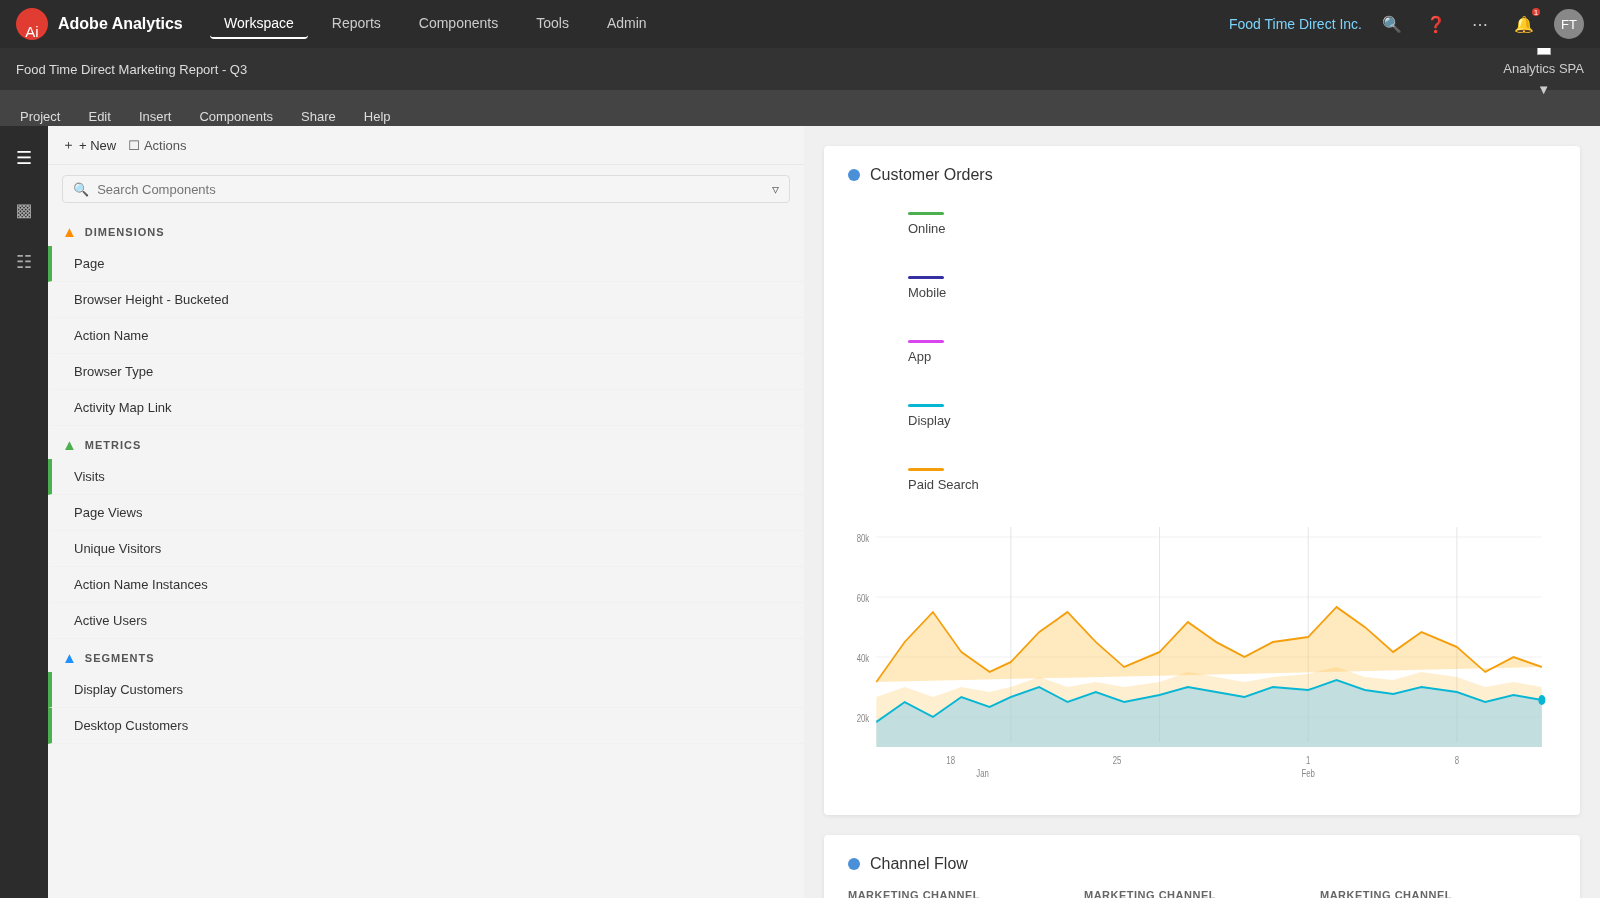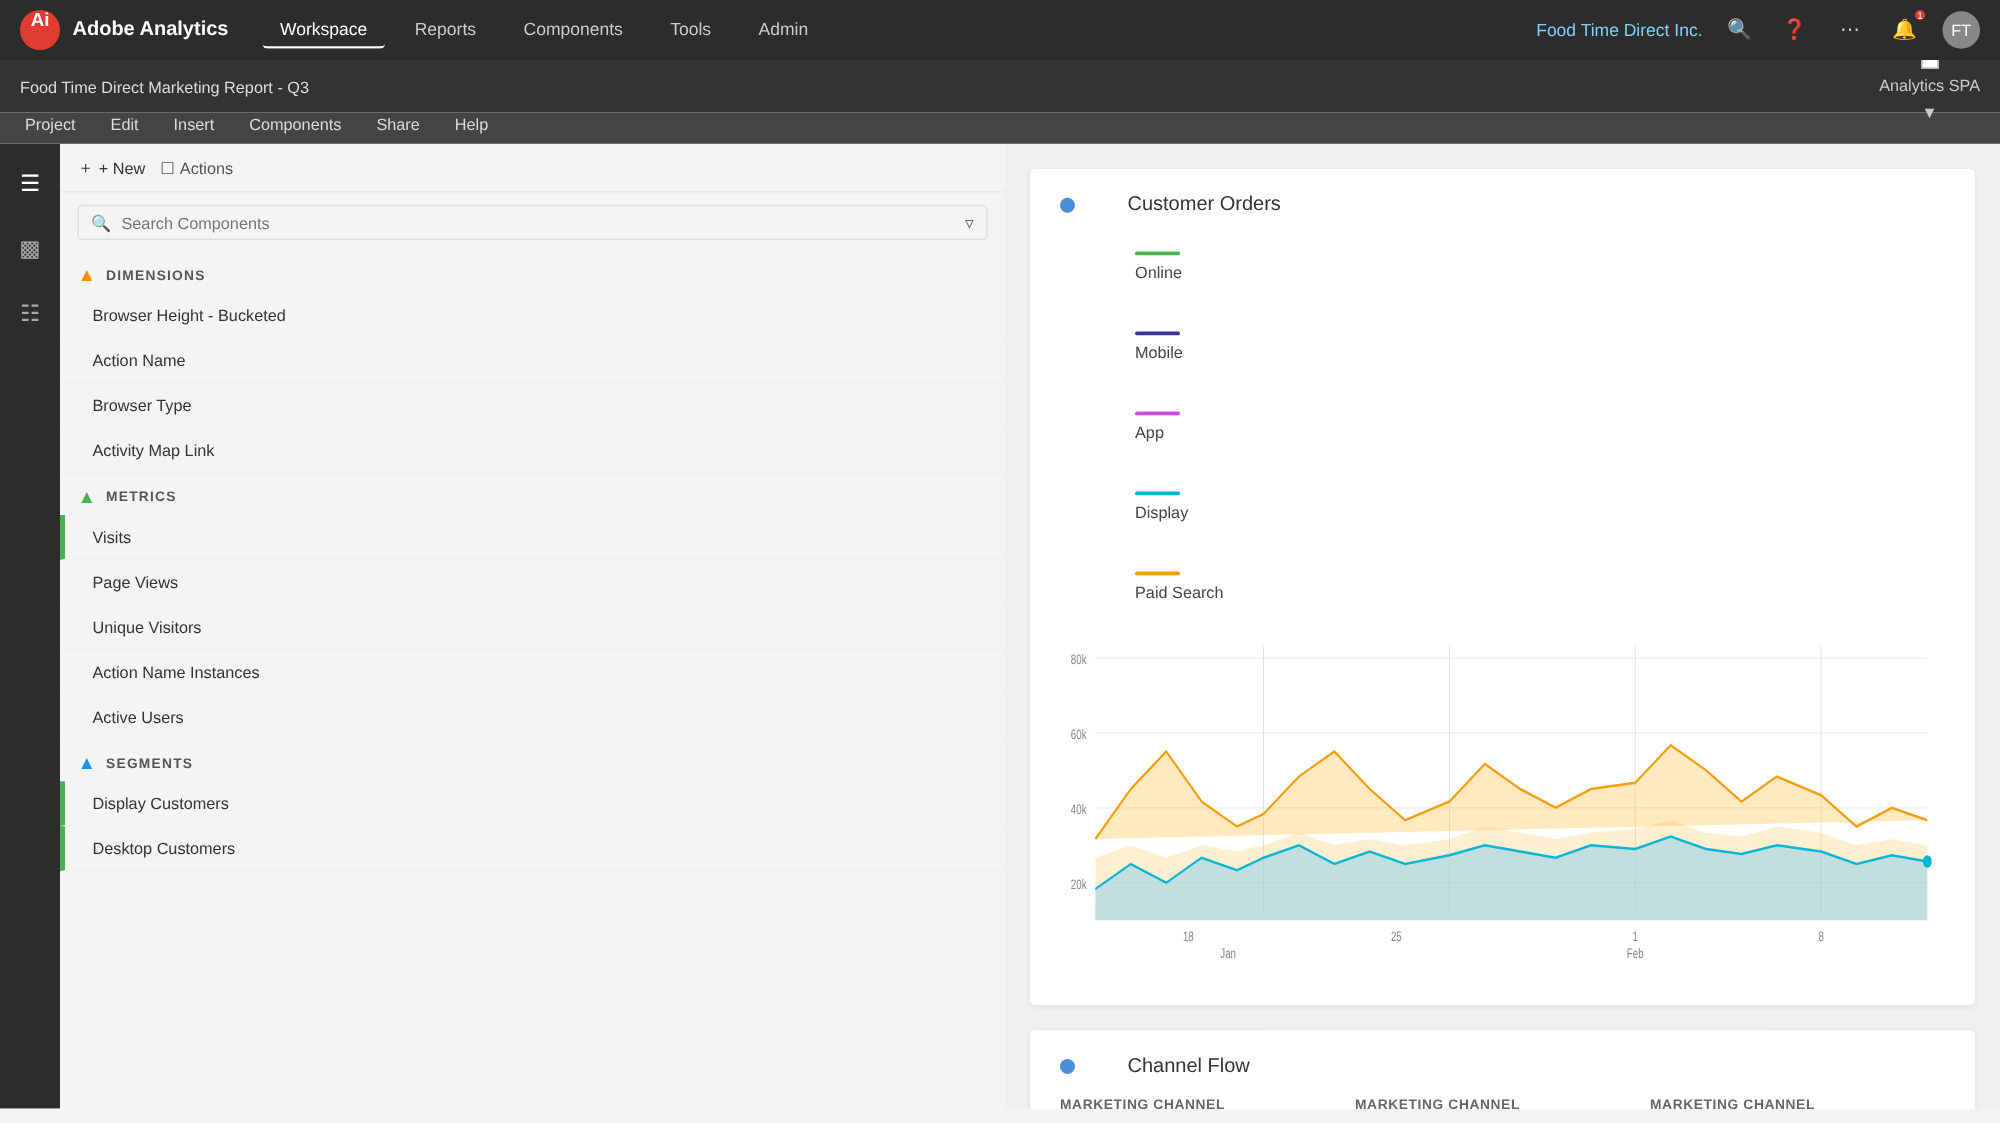--- a/index.html
+++ b/index.html
@@ -23,24 +23,24 @@
       font-size: 16px;
       font-weight: 600;
       min-width: 170px;
     }
     .brand-icon {
       width: 32px;
       height: 32px;
       background: #e03c31;
       border-radius: 50%;
       display: flex;
-      align-items: flex-start;
+      align-items: flex-end;
       justify-content: center;
       color: #fff;
-      font-weight: 700;
+      font-weight: 400;
       font-size: 15px;
     }
     .top-nav .nav-items {
       display: flex;
       gap: 10px;
       flex: 1;
     }
     .top-nav .nav-item {
       color: #ccc;
       padding: 6px 14px;
@@ -126,23 +126,23 @@
     .analytics-spa-square {
       width: 14px;
       height: 14px;
       border: 1px solid #aaa;
       background: #fff;
     }
 
     
     .third-bar {
       background: #444;
-      height: 25px;
-      display: flex;
-      align-items: flex-start;
+      height: 36px;
+      display: flex;
+      align-items: flex-end;
       padding: 0 16px;
       gap: 20px;
     }
     .third-bar .menu-item {
       color: #ddd;
       font-size: 13px;
       cursor: pointer;
       padding: 2px 4px;
     }
 
@@ -283,21 +283,20 @@
     }
     .chart-dot {
       width: 12px;
       height: 12px;
       border-radius: 50%;
     }
     .chart-title {
       font-size: 16px;
       color: #333;
       font-weight: 500;
-      margin-left: 32px;
     }
 
     
     .chart-legend {
       display: flex;
       gap: 40px;
       margin-bottom: 16px;
       padding: 12px 0 4px 60px;
       flex-direction: column;
     }
@@ -422,20 +421,21 @@
       <span style="color:#999; font-size:13px;">🔍</span>
       <input type="text" placeholder="Search Components" style="">
       <span class="search-filter-icon">▿</span>
     </div>
 
     <div class="section-header">
       <span class="section-icon dim-color">▲</span>
       <span class="section-label">DIMENSIONS</span>
     </div>
     <ul class="section-items">
+      <li class="active-item">Page</li>
       <li>Browser Height - Bucketed</li>
       <li>Action Name</li>
       <li>Browser Type</li>
       <li>Activity Map Link</li>
     </ul>
 
     <div class="section-header">
       <span class="section-icon met-color">▲</span>
       <span class="section-label">METRICS</span>
     </div>

